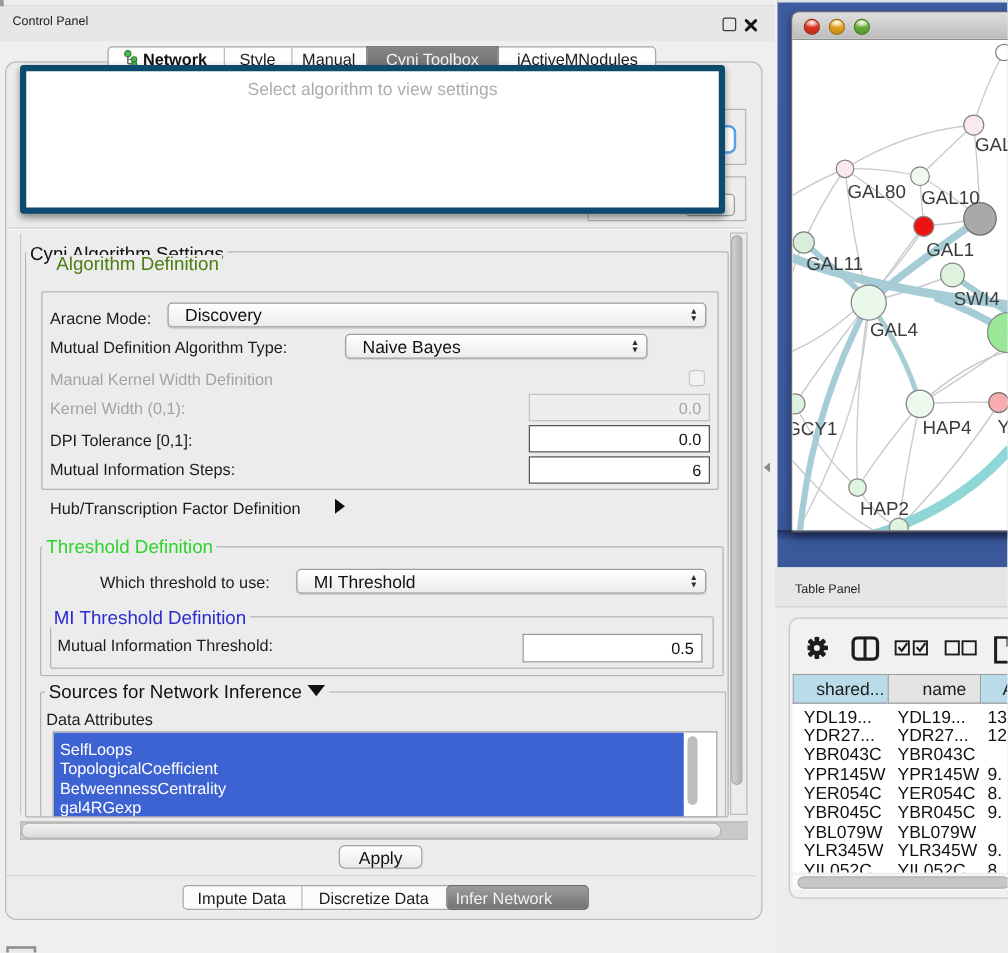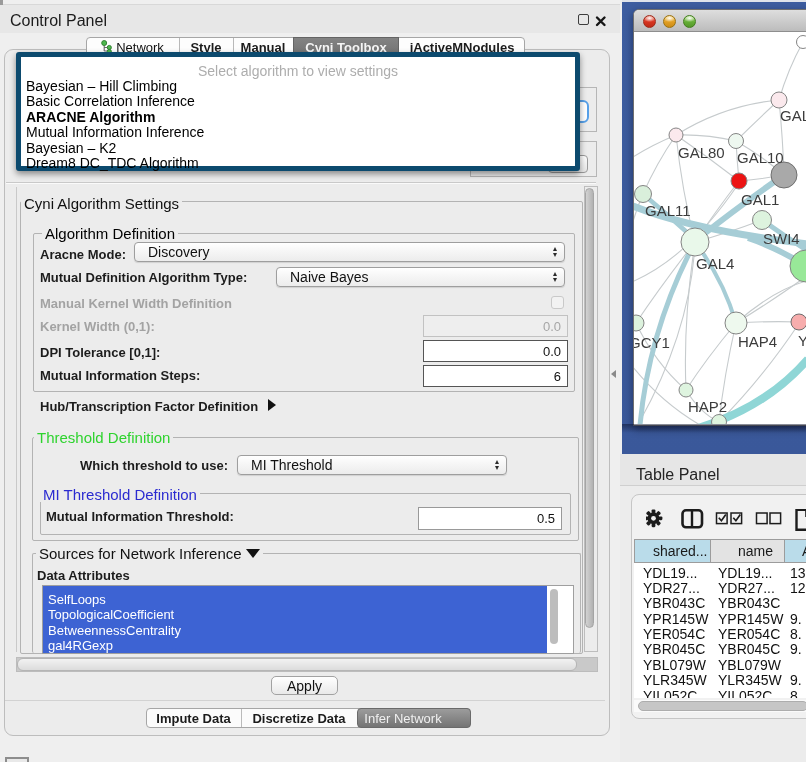--- a/index.html
+++ b/index.html
@@ -1,19 +1,19 @@
 <!DOCTYPE html>
 <html><head><meta charset="utf-8">
 <style>
 html,body{margin:0;padding:0}
 body{width:806px;height:762px;overflow:hidden;position:relative;background:#efefef;will-change:transform;
  font-family:"Liberation Sans",sans-serif;-webkit-font-smoothing:antialiased}
 .abs{position:absolute}
-.b13{font-weight:bold;font-size:13px;color:#1c1c1c;white-space:nowrap}
-.r13{font-size:16px;color:#1c1c1c;white-space:nowrap}
+.b13{font-weight:normal;font-size:13px;color:#1c1c1c;white-space:nowrap}
+.r13{font-size:10px;color:#1c1c1c;white-space:nowrap}
 .groupbox{position:absolute;border:1px solid #b3b3b3;border-radius:2px}
 .glabel{position:absolute;background:#ececec;padding:0 3px;font-size:15px;line-height:15px;white-space:nowrap}
 .combo{position:absolute;border:1px solid #9e9e9e;border-radius:4px;
  background:linear-gradient(#ffffff,#f6f6f6 45%,#ececec);box-shadow:0 1px 1px rgba(0,0,0,.12)}
 .combo .ct{position:absolute;left:13px;top:0;bottom:0;display:flex;align-items:center;font-size:14px;color:#111}
 .arrows{position:absolute;right:7px;top:0;bottom:0;display:flex;flex-direction:column;justify-content:center;gap:2px}
 .tu{width:0;height:0;border-left:2.8px solid transparent;border-right:2.8px solid transparent;border-bottom:4px solid #2b2b2b}
 .td{width:0;height:0;border-left:2.8px solid transparent;border-right:2.8px solid transparent;border-top:4px solid #2b2b2b}
 .field{position:absolute;background:#fff;border:1px solid #555;display:flex;align-items:center;justify-content:flex-end;
  padding-right:6px;font-size:13px;color:#111}
@@ -37,21 +37,21 @@
 
 <div class="abs" style="left:470px;top:87px;width:125px;height:43px;border:1px solid #b6b6b6;background:#ececec"></div>
 <div class="abs" style="left:470px;top:141px;width:125px;height:34px;border:1px solid #b6b6b6;background:#ececec"></div>
 <div class="abs" style="left:548px;top:100px;width:41px;height:23px;border:2.5px solid #57a0e8;border-radius:6px;background:#fff;box-sizing:border-box"></div>
 <div class="abs" style="left:548px;top:155px;width:40px;height:18px;border:1px solid #9a9a9a;border-radius:4px;background:linear-gradient(#fdfdfd,#e6e6e6);box-sizing:border-box"></div>
 
 <div class="abs" style="left:86px;top:37px;width:439px;height:21px;background:#fdfdfd;border:1px solid #a6a6a6;border-radius:4px;box-sizing:border-box"></div>
 <div class="abs" style="left:179px;top:38px;width:1px;height:19px;background:#b9b9b9"></div>
 <div class="abs" style="left:233px;top:38px;width:1px;height:19px;background:#b9b9b9"></div>
 <div class="abs" style="left:293px;top:37px;width:106px;height:21px;background:linear-gradient(#838383,#707070);border:1px solid #646464;box-sizing:border-box"></div>
-<div class="abs b13" style="left:86px;top:40px;width:93px;text-align:center;font-weight:normal;color:#111">
+<div class="abs b13" style="left:86px;top:40px;width:93px;text-align:center;font-weight:bold;color:#111">
   <span style="position:relative;padding-left:15px">
   <svg width="12" height="14" style="position:absolute;left:0;top:0">
    <path d="M3.2 4 L3.2 11 M3.2 7.5 L7.6 7.5 M3.2 11 L7.6 11" stroke="#6a6a6a" stroke-width="1.1" fill="none"></path>
    <circle cx="3.2" cy="3" r="2.5" fill="#4db84d" stroke="#2e7d2e" stroke-width="0.9"></circle>
    <circle cx="8.3" cy="7.5" r="2.1" fill="#4db84d" stroke="#2e7d2e" stroke-width="0.9"></circle>
    <circle cx="8.3" cy="11.5" r="2.1" fill="#4db84d" stroke="#2e7d2e" stroke-width="0.9"></circle>
   </svg>Network</span></div>
 <div class="abs b13" style="left:179px;top:40px;width:54px;text-align:center">Style</div>
 <div class="abs b13" style="left:233px;top:40px;width:60px;text-align:center">Manual</div>
 <div class="abs b13" style="left:293px;top:40px;width:106px;text-align:center;color:#f5f5f5">Cyni Toolbox</div>
@@ -64,33 +64,33 @@
 <div class="abs" style="left:585px;top:188px;width:9px;height:440px;border-radius:4.5px;background:linear-gradient(to right,#d2d2d2,#b2b2b2);border:1px solid #a5a5a5;box-sizing:border-box"></div>
 
 <div class="abs" style="left:611px;top:370px;width:0;height:0;border-top:4px solid transparent;border-bottom:4px solid transparent;border-right:5px solid #8a8a8a"></div>
 
 <div class="abs" style="left:16px;top:187px;width:1px;height:465px;background:#c9c9c9"></div>
 
 <div class="groupbox" style="left:20px;top:201px;width:561px;height:451px"></div>
 <div class="glabel" style="left:21px;top:196px;color:#111">Cyni Algorithm Settings</div>
 
 <div class="groupbox" style="left:33px;top:233px;width:540px;height:157px"></div>
-<div class="glabel" style="left:42px;top:226px;color:#000000">Algorithm Definition</div>
+<div class="glabel" style="left:42px;top:204px;color:#4d7c0f">Algorithm Definition</div>
 
 <div class="abs b13" style="left:40px;top:247px">Aracne Mode:</div>
 <div class="combo" style="left:134px;top:242px;width:431px;height:20px;box-sizing:border-box">
     <span class="ct">Discovery</span>
     <span class="arrows">
       <span class="tu"></span>
       <span class="td"></span>
     </span>
   </div>
 
 <div class="abs b13" style="left:40px;top:270px">Mutual Definition Algorithm Type:</div>
-<div class="combo" style="left:276px;top:267px;width:289px;height:20px;box-sizing:border-box">
+<div class="combo" style="left:276px;top:267px;width:242px;height:20px;box-sizing:border-box">
     <span class="ct">Naive Bayes</span>
     <span class="arrows">
       <span class="tu"></span>
       <span class="td"></span>
     </span>
   </div>
 
 <div class="abs b13" style="left:40px;top:296px;color:#a3a3a3">Manual Kernel Width Definition</div>
 <div class="abs" style="left:551px;top:296px;width:13px;height:13px;border:1px solid #c9c9c9;border-radius:3px;background:#f2f2f2;box-sizing:border-box"></div>
 
@@ -103,21 +103,21 @@
 <div class="abs b13" style="left:40px;top:368px">Mutual Information Steps:</div>
 <div class="field" style="left:423px;top:365px;width:145px;height:22px;box-sizing:border-box">6</div>
 
 <div class="abs b13" style="left:40px;top:399px">Hub/Transcription Factor Definition</div>
 <div class="abs" style="left:268px;top:399px;width:0;height:0;border-top:6px solid transparent;border-bottom:6px solid transparent;border-left:8px solid #111"></div>
 
 <div class="groupbox" style="left:32px;top:437px;width:545px;height:102px"></div>
 <div class="glabel" style="left:34px;top:430px;color:#2ed32e">Threshold Definition</div>
 
 <div class="abs b13" style="left:80px;top:458px">Which threshold to use:</div>
-<div class="combo" style="left:237px;top:455px;width:270px;height:20px;box-sizing:border-box">
+<div class="combo" style="left:237px;top:455px;width:328px;height:20px;box-sizing:border-box">
     <span class="ct">MI Threshold</span>
     <span class="arrows">
       <span class="tu"></span>
       <span class="td"></span>
     </span>
   </div>
 
 <div class="groupbox" style="left:40px;top:493px;width:529px;height:40px"></div>
 <div class="glabel" style="left:40px;top:487px;color:#2b2bd0">MI Threshold Definition</div>
 <div class="abs b13" style="left:46px;top:509px">Mutual Information Threshold:</div>
@@ -144,21 +144,20 @@
 <div class="abs" style="left:241px;top:709px;width:1px;height:18px;background:#bababa"></div>
 <div class="abs" style="left:357px;top:708px;width:114px;height:20px;background:linear-gradient(#9c9c9c,#747474);border:1px solid #6a6a6a;border-radius:4px;box-sizing:border-box"></div>
 <div class="abs b13" style="left:146px;top:711px;width:95px;text-align:center">Impute Data</div>
 <div class="abs b13" style="left:241px;top:711px;width:116px;text-align:center">Discretize Data</div>
 <div class="abs b13" style="left:357px;top:711px;width:92px;text-align:center;color:#f0f0f0;font-weight:normal">Infer Network</div>
 
 <div class="abs" style="left:5px;top:757px;width:20px;height:10px;border:2px solid #8d8d8d;background:#e9e9e9"></div>
 
 <div class="abs" style="left:16px;top:52px;width:564px;height:119px;background:#fff;border:5px solid #0c4a6e;border-radius:3px;box-shadow:0 3px 6px rgba(0,0,0,.42);box-sizing:border-box">
  <div style="position:absolute;left:0;top:6px;width:100%;text-align:center;font-size:14px;color:#adadad">Select algorithm to view settings</div>
- <div style="position:absolute;left:5px;top:21.5px;font-size:14px;color:#000;line-height:15.6px">Bayesian – Hill Climbing<br>Basic Correlation Inference<br><b>ARACNE Algorithm</b><br>Mutual Information Inference<br>Bayesian – K2<br>Dream8 DC_TDC Algorithm</div>
 </div>
 
 <div class="abs" style="left:622px;top:0;width:184px;height:454px;background:linear-gradient(#3d5da0,#3a589a)"></div>
 <div class="abs" style="left:622px;top:0;width:184px;height:2px;background:#dfe3ea"></div>
 
 <div class="abs" style="left:633px;top:9px;width:177px;height:415px;border:1px solid #6f6f6f;border-radius:6px 6px 0 0;background:#fff;box-shadow:0 3px 8px rgba(0,0,20,.45)">
  <div style="position:absolute;left:0;top:0;width:100%;height:21px;background:linear-gradient(#dedede,#bcbcbc);border-bottom:1px solid #8e8e8e;border-radius:5px 5px 0 0">
   <div style="position:absolute;left:9px;top:5px;width:11px;height:11px;border-radius:50%;background:radial-gradient(ellipse 60% 38% at 50% 20%,rgba(255,255,255,.95),rgba(255,255,255,0) 90%),linear-gradient(#ed6f5e,#d63420 55%,#bd2c18);border:0.5px solid #9e2a1a"></div>
   <div style="position:absolute;left:29px;top:5px;width:11px;height:11px;border-radius:50%;background:radial-gradient(ellipse 60% 38% at 50% 20%,rgba(255,255,255,.95),rgba(255,255,255,0) 90%),linear-gradient(#f3c85c,#e09d22 55%,#cc8c16);border:0.5px solid #9a7110"></div>
   <div style="position:absolute;left:49px;top:5px;width:11px;height:11px;border-radius:50%;background:radial-gradient(ellipse 60% 38% at 50% 20%,rgba(255,255,255,.95),rgba(255,255,255,0) 90%),linear-gradient(#a9d87c,#64ad35 55%,#55982a);border:0.5px solid #417d1d"></div>

